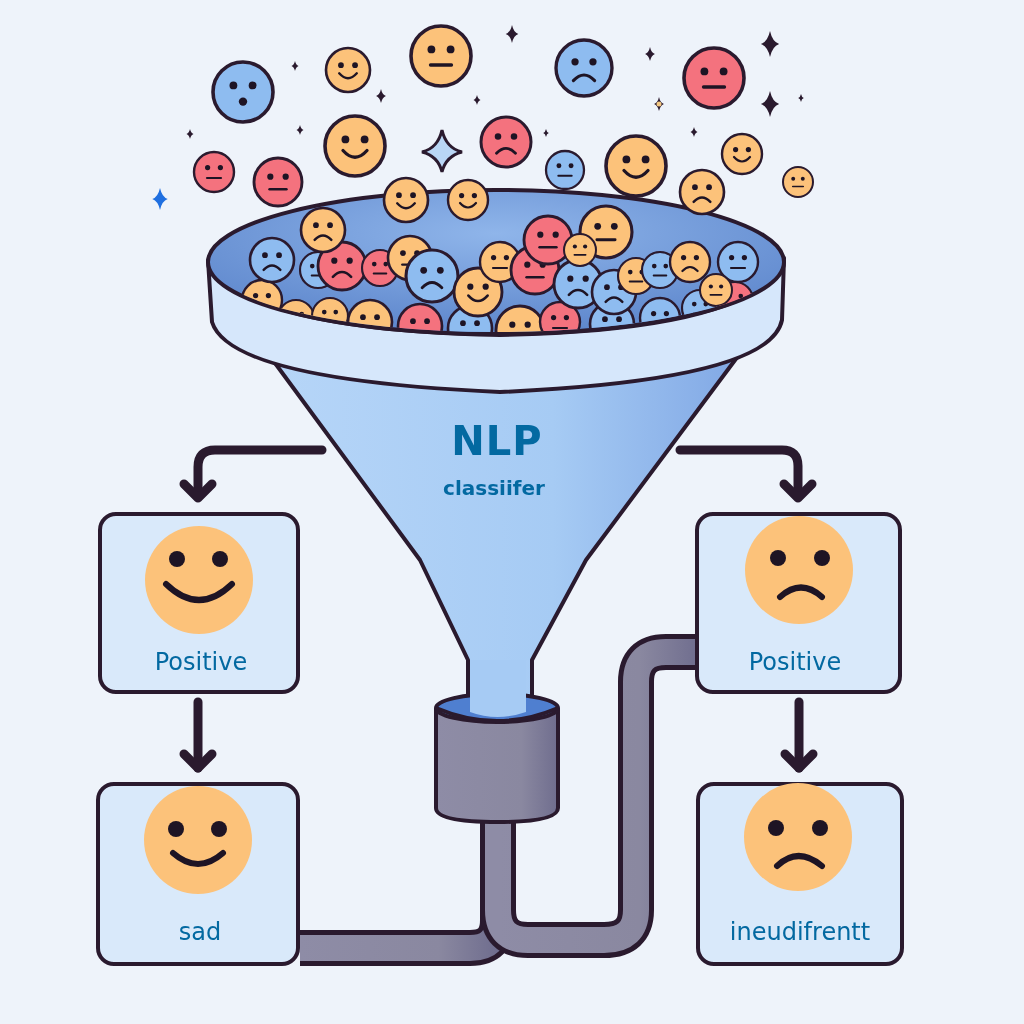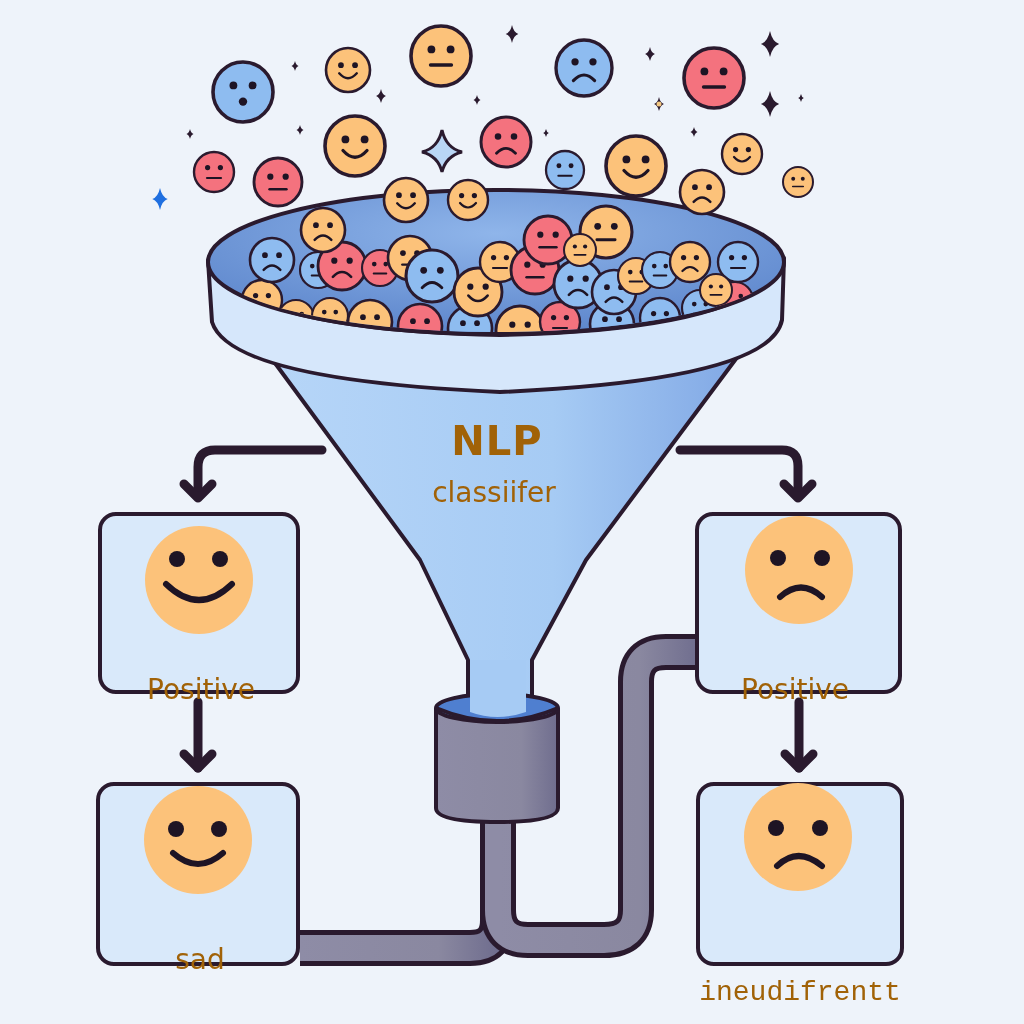--- a/index.html
+++ b/index.html
@@ -4,26 +4,26 @@
 <style>
   html, body { margin: 0; padding: 0; }
   body {
     width: 1024px; height: 1024px; overflow: hidden;
     background: #eef3fa;
     font-family: "DejaVu Sans", sans-serif;
   }
   #stage { position: relative; width: 1024px; height: 1024px; }
   svg#scene { position: absolute; left: 0; top: 0; }
   .label {
-    position: absolute; color: #a16207; font-family: "DejaVu Sans", sans-serif;
+    position: absolute; color: #0369a1; font-family: "DejaVu Sans", sans-serif;
     text-align: center; white-space: nowrap; transform: translateX(-50%);
   }
   .title-main { font-weight: bold; font-size: 40px; letter-spacing: 1px; }
-  .title-sub { font-size: 28px; }
-  .box-label { font-size: 28px; margin-top: 25px; }
+  .title-sub { font-size: 20px; font-weight: bold; }
+  .box-label { font-size: 24px; }
 </style>
 </head>
 <body>
 
 <div id="stage">
   <svg id="scene" width="1024" height="1024" viewBox="0 0 1024 1024">
     <defs>
       <linearGradient id="funnelGrad" x1="0" x2="1" y1="0" y2="0">
         <stop offset="0" stop-color="#b7d6f8"></stop>
         <stop offset="0.6" stop-color="#a6cbf4"></stop>
@@ -436,14 +436,14 @@
       </g>
     </g>
   </svg>
 
   <div class="label title-main" style="left:497px; top:418px;">NLP</div>
   <div class="label title-sub" style="left:494px; top:476px;">classiifer</div>
 
   <div class="label box-label" style="left:201px; top:648px;">Positive</div>
   <div class="label box-label" style="left:795px; top:648px;">Positive</div>
   <div class="label box-label" style="left:200px; top:918px;">sad</div>
-  <div class="label box-label" style="left:800px; top:952px;font-family:Liberation Mono, monospace;">ineudifrentt</div>
+  <div class="label box-label" style="left:800px; top:918px;">ineudifrentt</div>
 </div>
 
 </body></html>

